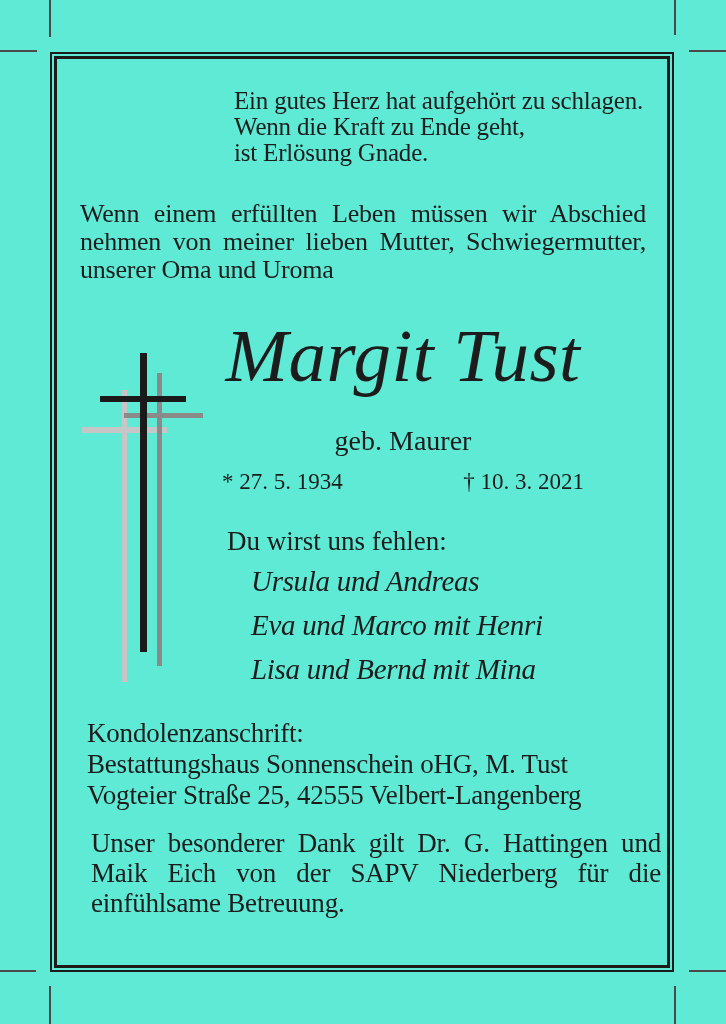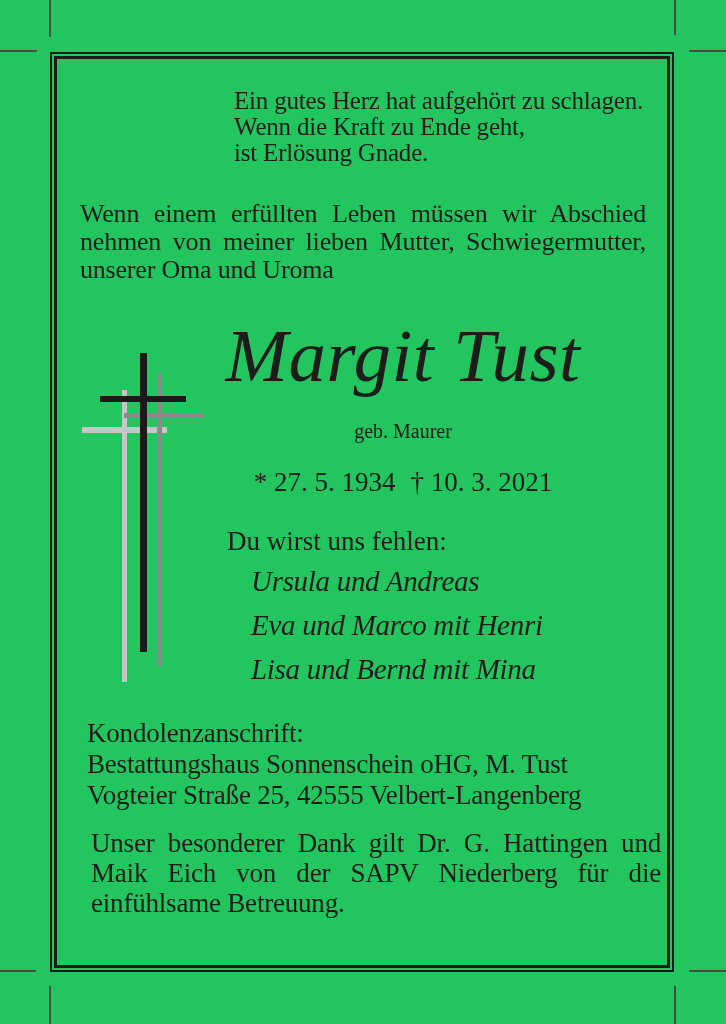--- a/index.html
+++ b/index.html
@@ -1,18 +1,18 @@
 <!DOCTYPE html>
 <html><head>
 <meta charset="utf-8">
 <style>
   html,body { margin:0; padding:0; background:#ffffff; }
   .page {
     position:relative; width:726px; height:1024px;
-    background:#22c55e; overflow:hidden;
+    background:#5eead4; overflow:hidden;
     font-family:"Liberation Serif", serif;
     color:#1c1c1c;
   }
   
   .crop { position:absolute; background:#4a4a4a; }
   .crop.v { width:2px; }
   .crop.h { height:2px; }
   .cm-tl-v { left:49px; top:0;     height:37px; }
   .cm-tl-h { left:0;    top:50px;  width:37px;  }
   .cm-tr-v { left:674px; top:0;    height:35px; }
@@ -41,25 +41,25 @@
   .lh { left:82px;  top:427px; width:85px; height:6px; }
   .mv { left:157px; top:373px; width:5px; height:293px; }
   .mh { left:124px; top:413px; width:79px; height:5px; }
   .bv { left:140px; top:353px; width:7px; height:299px; }
   .bh { left:100px; top:396px; width:86px; height:6px; }
   .name {
     left:160px; top:316px; width:486px; text-align:center;
     font-style:italic; font-size:75px; line-height:80px; letter-spacing:0.5px;
     white-space:nowrap;
   }
-  .birthname { left:160px; top:416px; width:486px; text-align:center; font-size:20px; line-height:30px; }
+  .birthname { left:160px; top:426px; width:486px; text-align:center; font-size:28px; line-height:30px; }
   .dates {
     left:160px; top:467px; width:486px; box-sizing:border-box;
-    padding:0 62px 0 62px; display:flex; justify-content:center;
-    font-size:27px; line-height:30px; white-space:nowrap;gap:15px;
+    padding:0 62px 0 62px; display:flex; justify-content:space-between;
+    font-size:23px; line-height:30px; white-space:nowrap;gap:15px;
   }
   .farewell-heading { left:227px; top:526px; font-size:27px; line-height:30px; white-space:nowrap;text-align:center; }
   .mourner { left:227px; font-size:29px; line-height:30px; font-style:italic; letter-spacing:-0.3px; white-space:nowrap;margin-left:24px; }
   .m1 { top:566px; } .m2 { top:610px; } .m3 { top:654px; }
   .condolence { left:87px; top:718px; font-size:27px; line-height:31px; letter-spacing:-0.2px; white-space:nowrap; }
   .thanks { left:91px; top:828px; width:570px; font-size:27px; line-height:30px; letter-spacing:-0.2px; }
 </style>
 </head>
 <body>
 

